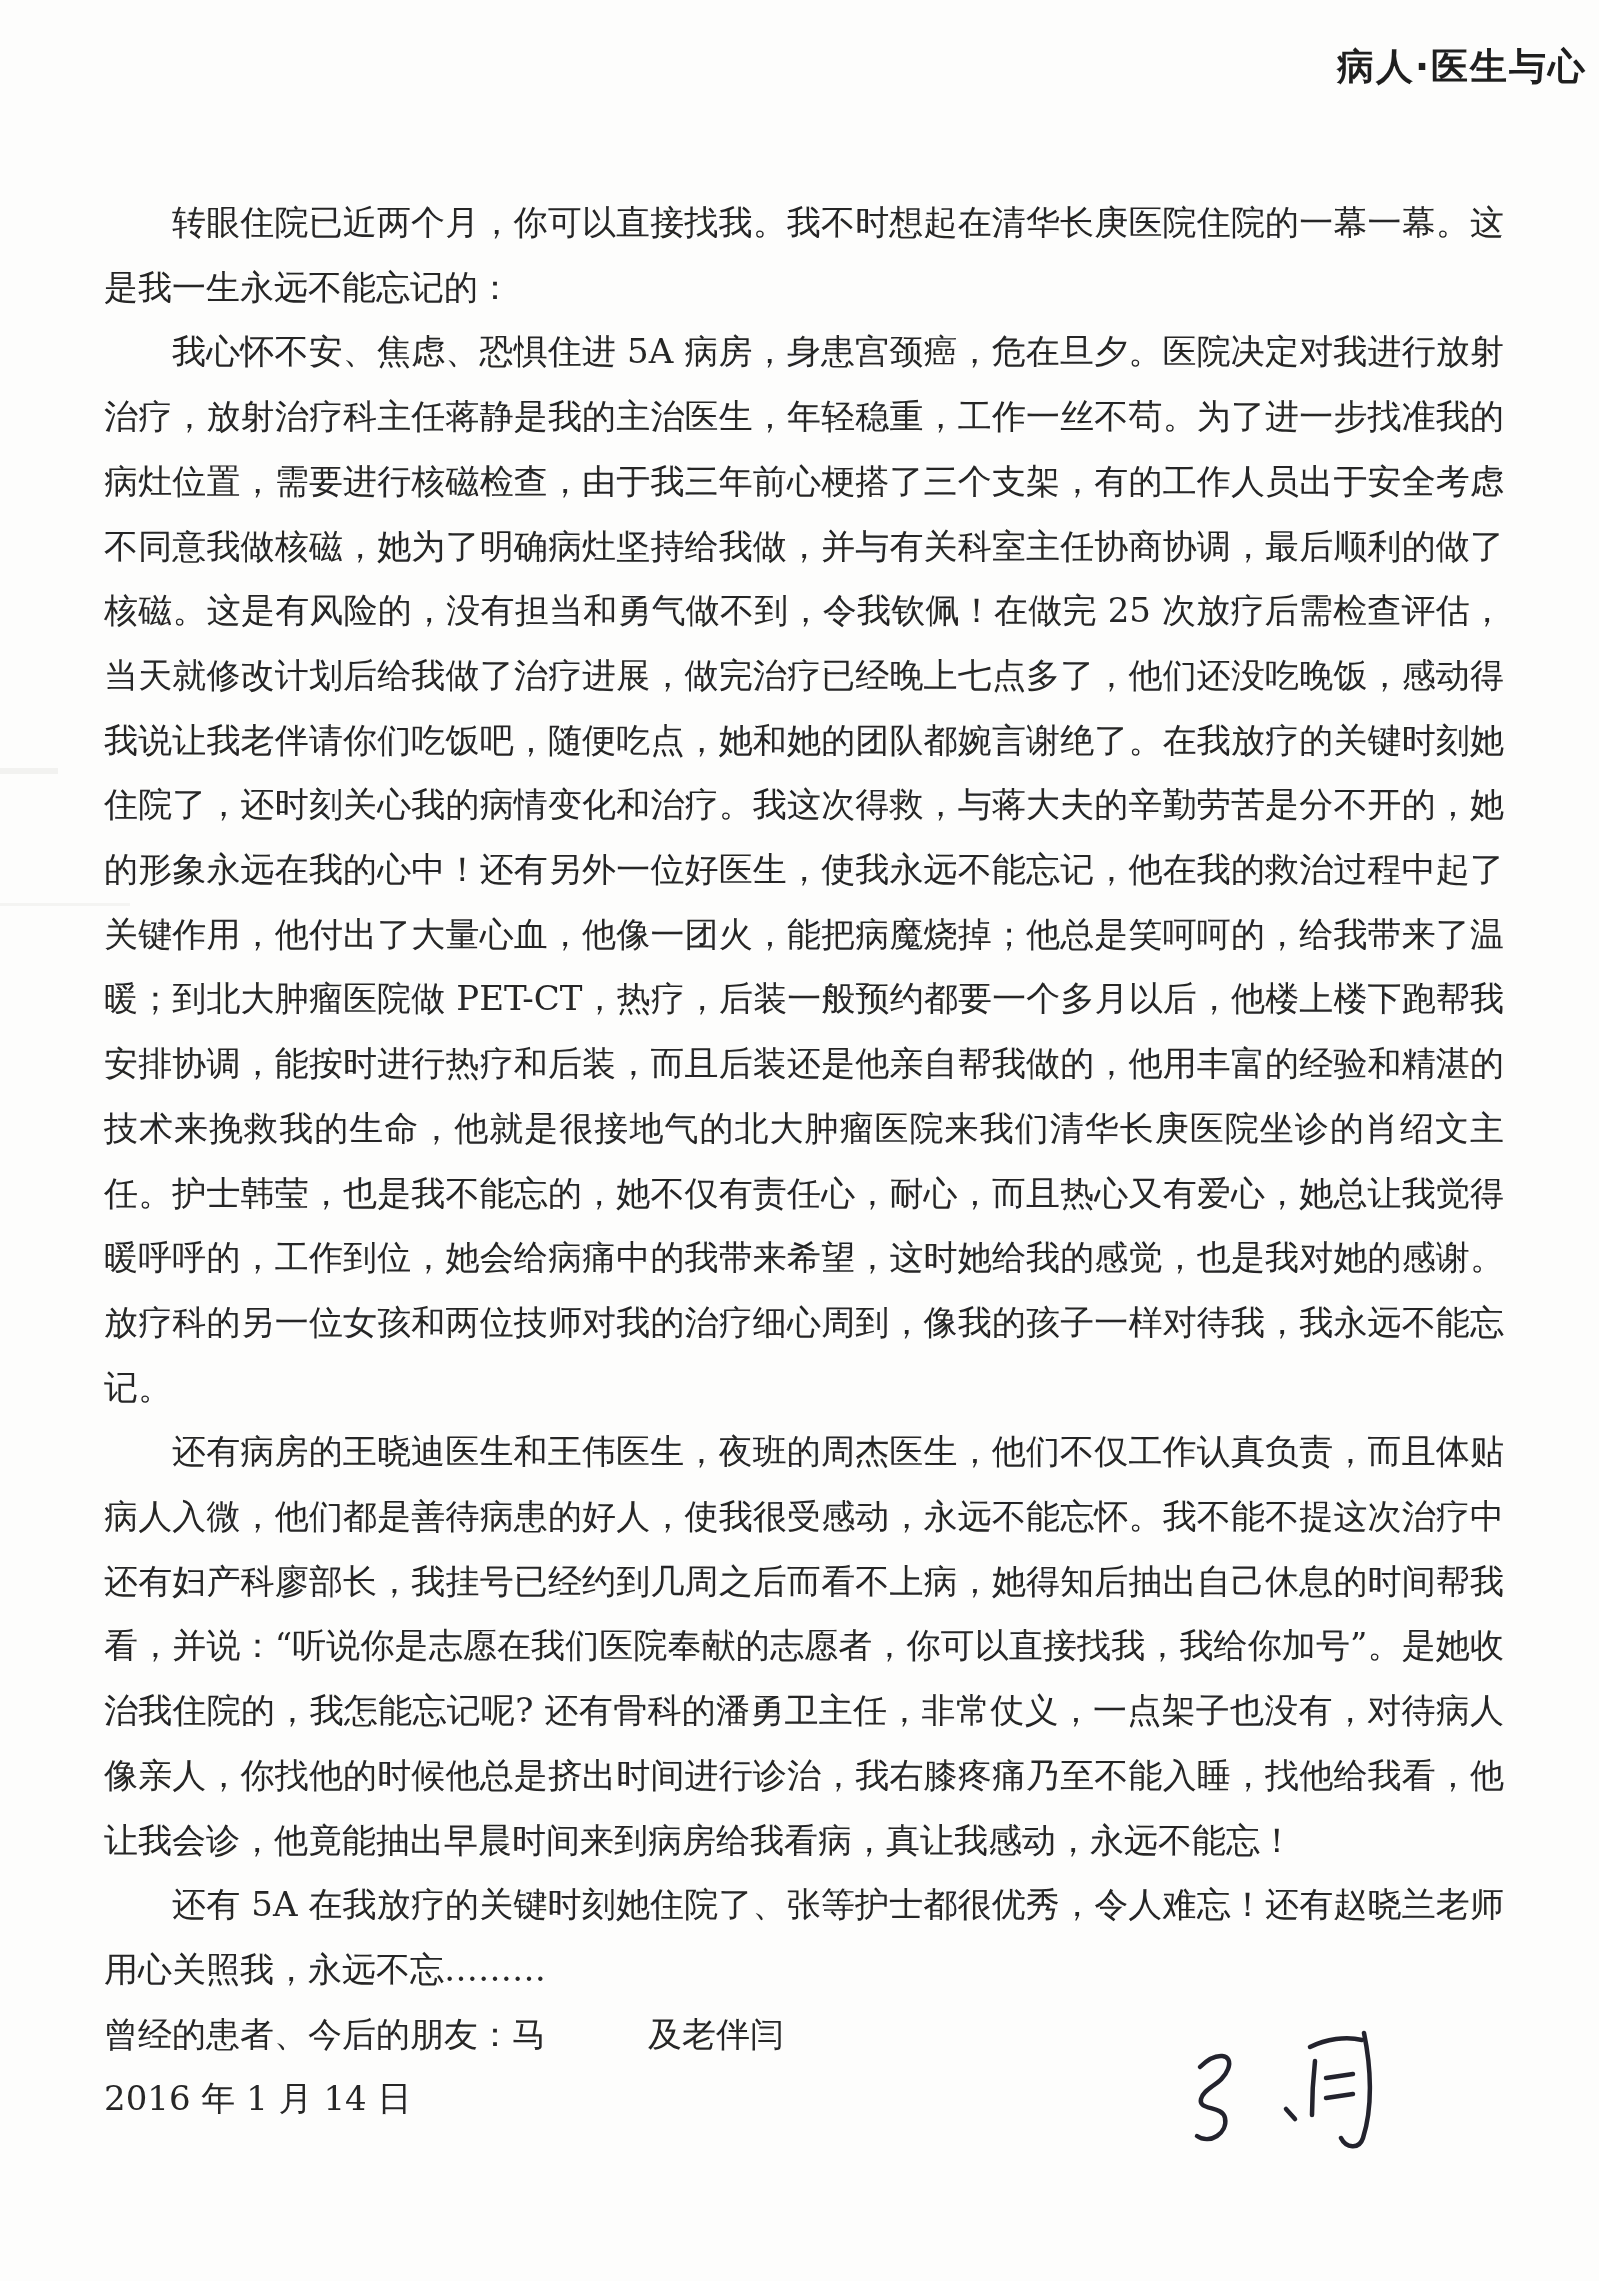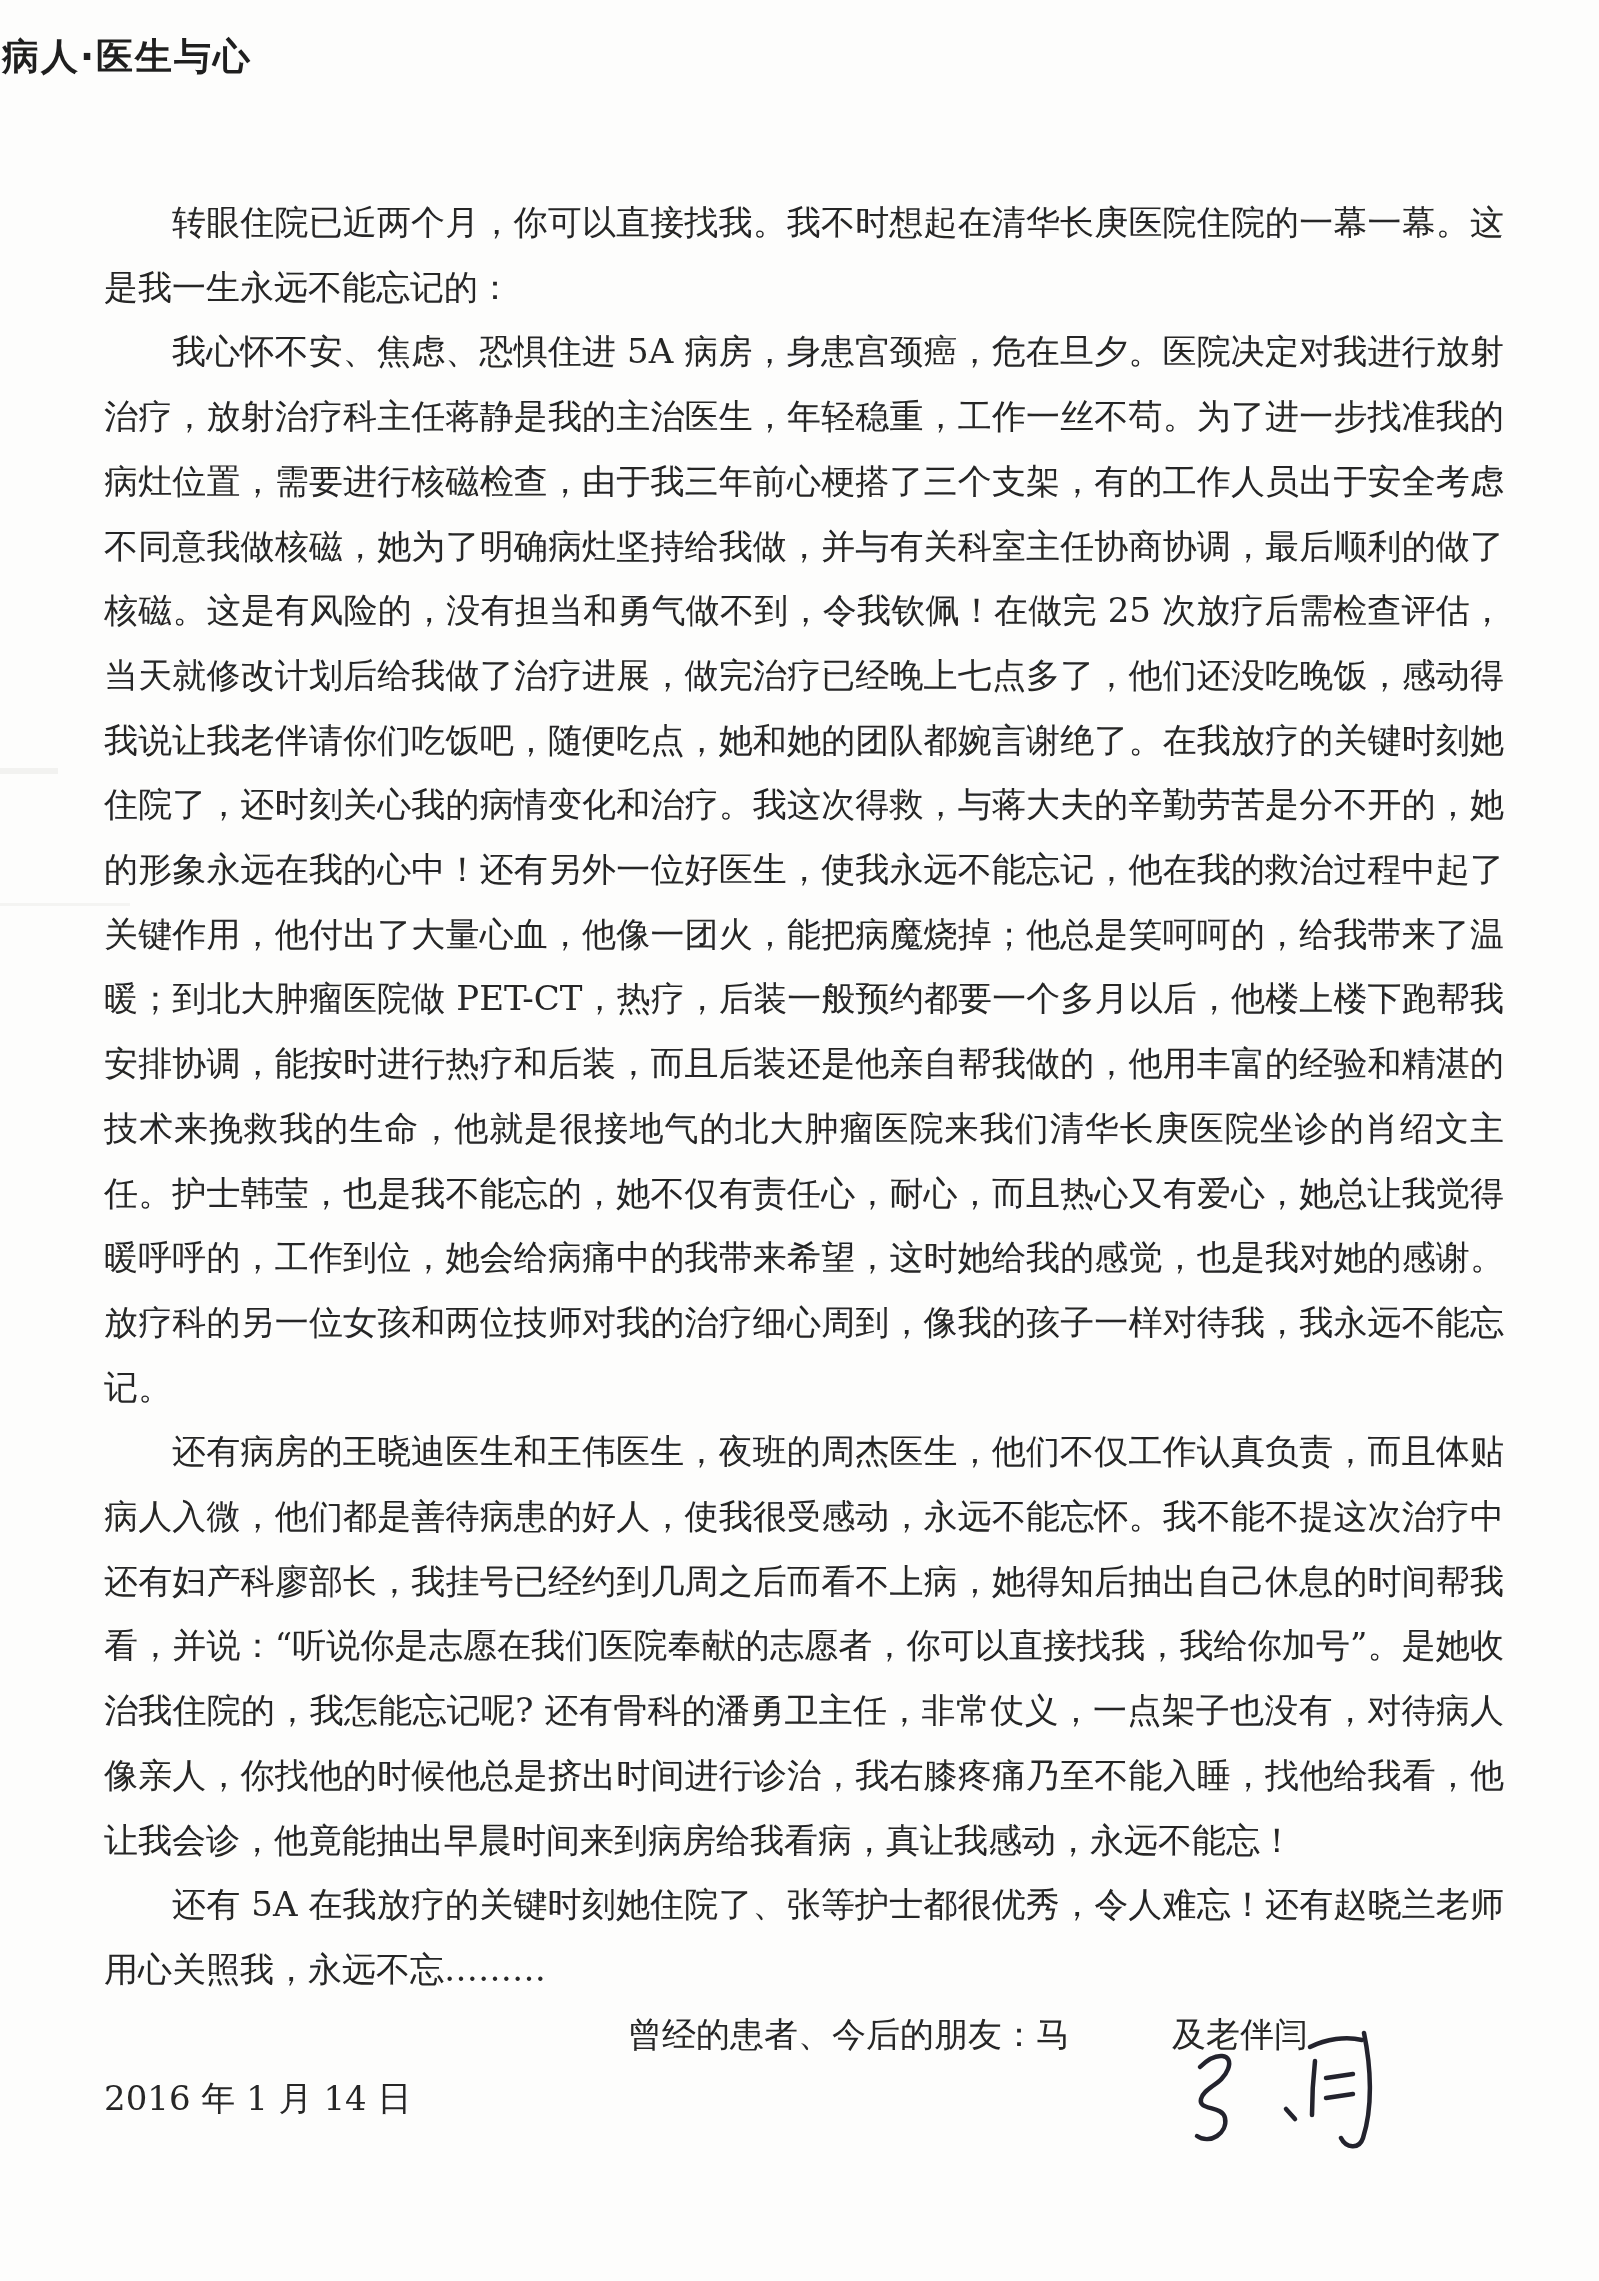--- a/index.html
+++ b/index.html
@@ -24,23 +24,23 @@
     width: 58px; height: 6px;
     background: #f2f2f0;
   }
   .scan-artifact-2 {
     position: absolute;
     left: 0; top: 903px;
     width: 130px; height: 3px;
     background: #f4f4f2;
   }
   .title {
-    margin: 2px;
+    margin: 12px;
     padding-top: 30px;
-    text-align: left;
+    text-align: right;
     font-family: "DejaVu Sans", sans-serif;
     font-weight: bold;
     font-size: 37px;
     letter-spacing: 2px;
     color: #1f1f1f;
   }
   .letter-body {
     position: absolute;
     left: 104px;
     top: 190px;
@@ -51,21 +51,20 @@
     text-justify: inter-ideograph;
   }
   .letter-body p {
     margin: 0;
     text-indent: 2em;
   }
   .sig-block {
     margin: 0;
   }
   .sig-line {
-    text-align: right;
     padding-right: 196px;
     text-indent: 0 !important;
   }
   .date-line {
     padding-right: 256px;
     text-indent: 0 !important;
   }
   .handwriting {
     position: absolute;
     left: 1140px;

